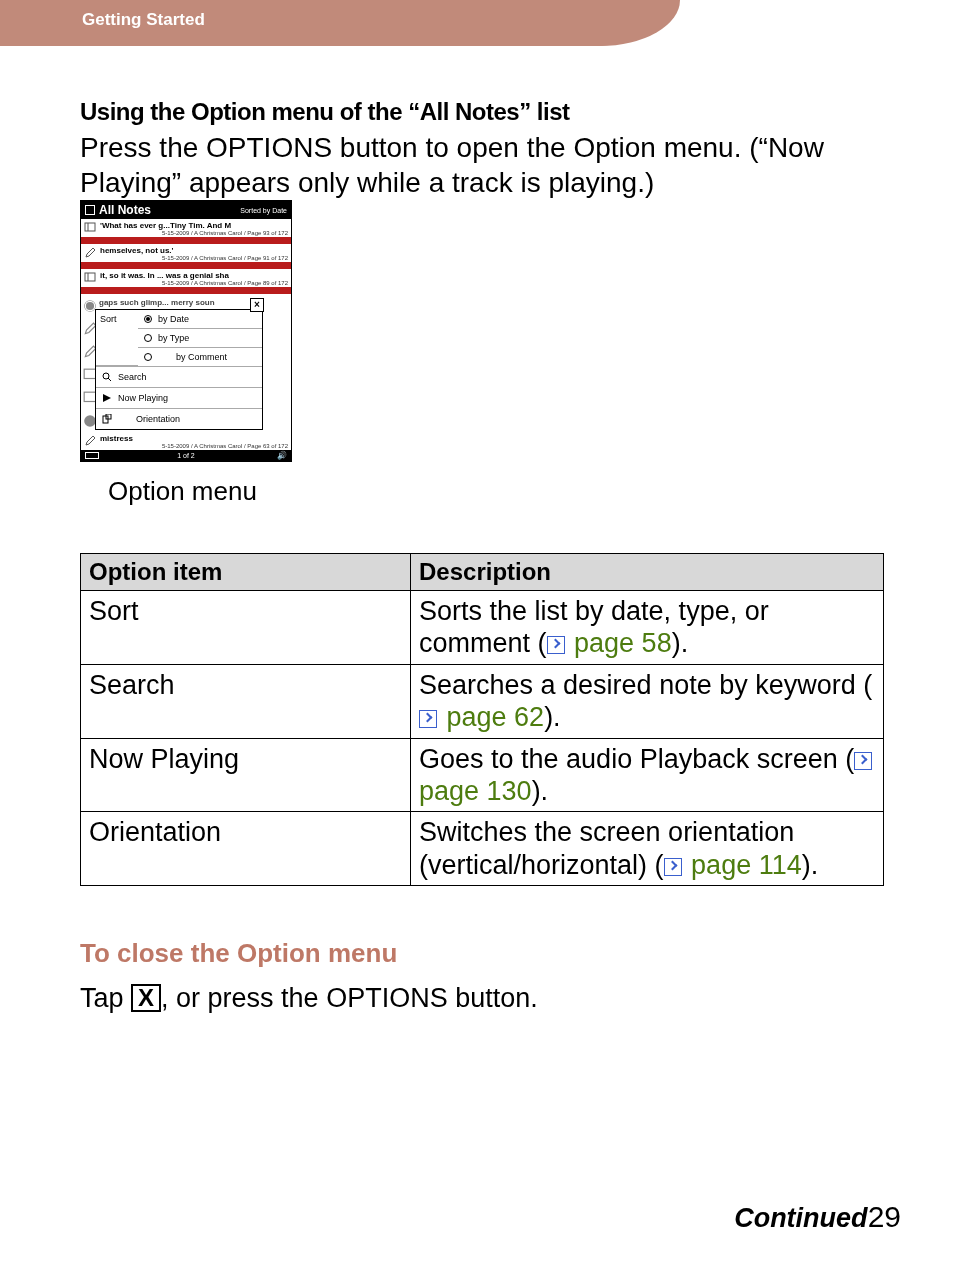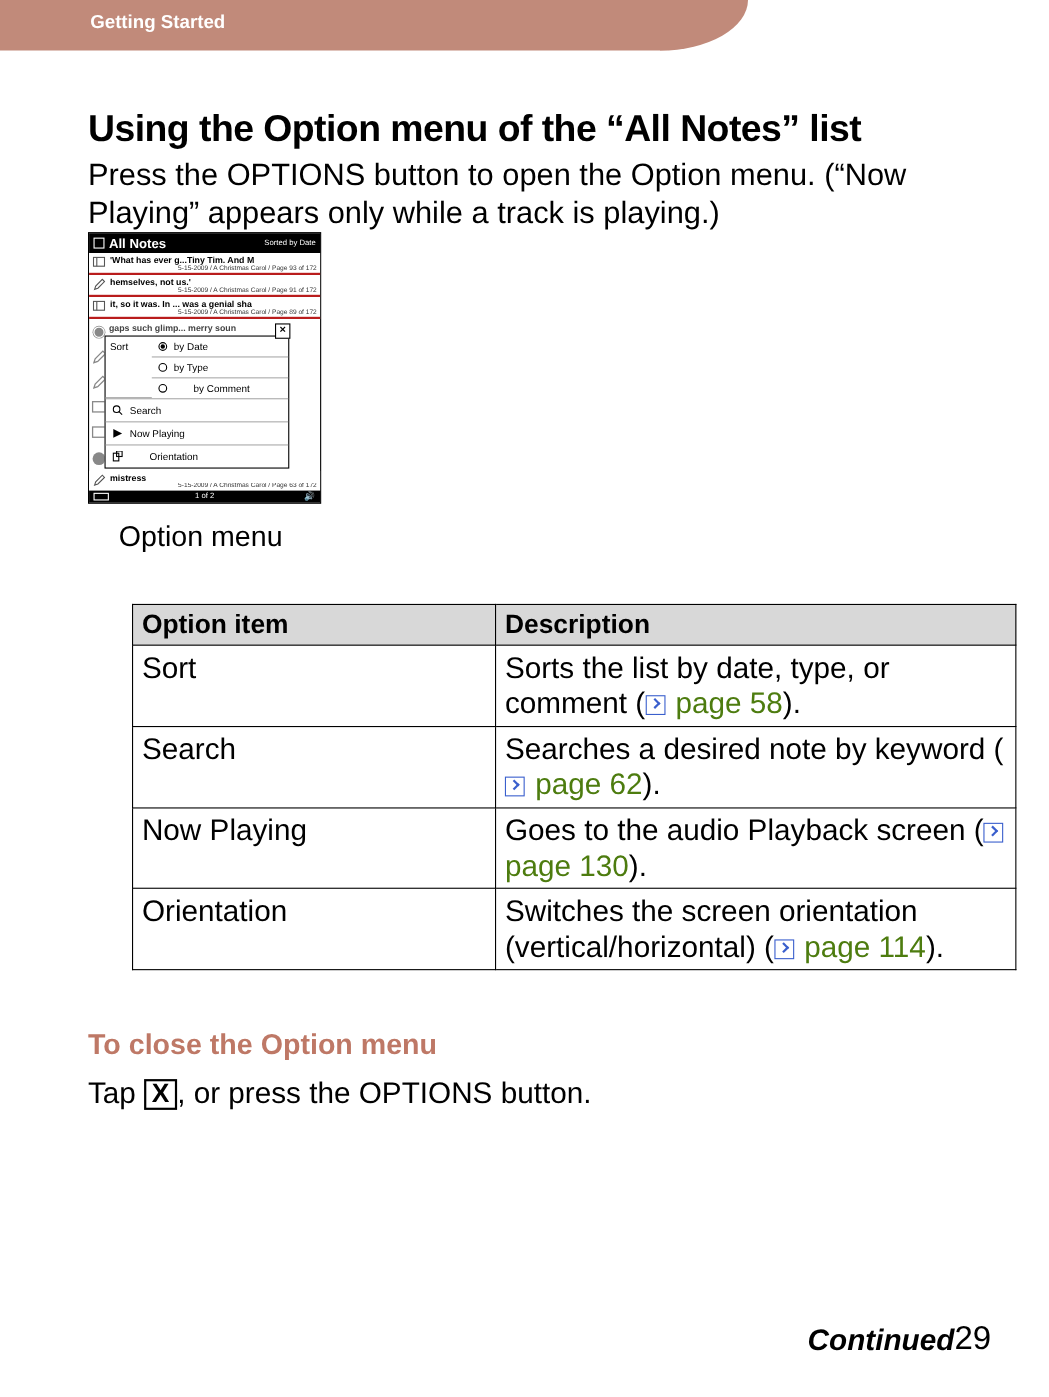--- a/index.html
+++ b/index.html
@@ -3,31 +3,31 @@
 <meta charset="utf-8">
 <style>
   * { box-sizing: border-box; margin: 0; padding: 0; }
   html, body { width: 954px; height: 1270px; background: #fff; font-family: Arial, Helvetica, sans-serif; color: #000; }
   .page { position: relative; width: 954px; height: 1270px; padding: 0 70px 0 80px; }
   
   .header-tab { position: relative; height: 46px; margin-left: -80px; width: 690px; }
   .header-tab .bar { position: absolute; left: 0; top: 0; height: 46px; width: 640px; background: #c18a7a; border-bottom-right-radius: 40px 40px; }
   .header-tab .bar::after { content:""; position:absolute; right:-40px; top:0; width:80px; height:46px; background:#c18a7a; border-bottom-right-radius:80px 46px; }
   .header-tab .label { position: absolute; left: 82px; top: 10px; color: #fff; font-weight: bold; font-size: 17px; }
-  h1.title { font-family: Arial, Helvetica, sans-serif; font-weight: 900; font-size: 34px; letter-spacing: -0.5px; margin-top: 52px; }
+  h1.title { font-family: Arial, Helvetica, sans-serif; font-weight: 900; font-size: 24px; letter-spacing: -0.5px; margin-top: 52px; }
   .intro { font-size: 28px; line-height: 1.25; margin-top: 4px; }
   
   .shot-wrap { }
   .shot { width: 212px; border: 1px solid #000; background: #fff; font-family: Arial, Helvetica, sans-serif; }
   .shot .titlebar { background: #000; color: #fff; display: flex; align-items: center; justify-content: space-between; padding: 2px 4px; font-size: 12px; }
   .shot .titlebar .left { display:flex; align-items:center; gap:4px; font-weight:bold; }
   .shot .titlebar .left .back { width:10px; height:10px; border:1px solid #fff; display:inline-block; position:relative; }
   .shot .titlebar .sorted { font-size: 7px; }
   .shot .rows {  }
-  .shot .row { display:flex; align-items:flex-start; border-bottom:2px solid #b91c1c; padding:2px 3px 1px 3px; gap:4px; background:#fff; }
+  .shot .row { display:flex; align-items:flex-start; border-bottom:7px solid #b91c1c; padding:2px 3px 1px 3px; gap:4px; background:#fff; }
   .shot .row .ic { width:12px; height:12px; flex:0 0 12px; margin-top:1px; }
   .shot .row .txt { flex:1; min-width:0; }
   .shot .row .txt .l1 { font-size:8px; font-weight:bold; white-space:nowrap; overflow:hidden; }
   .shot .row .txt .l2 { font-size:6px; text-align:right; color:#333; white-space:nowrap; overflow:hidden; }
   .shot .menuarea { position: relative; padding: 2px 2px 2px 16px; }
   .shot .dimrow { font-size:8px; font-weight:bold; padding:2px 0; color:#444; display:flex; align-items:center; gap:4px; }
   .shot .pop { position:relative; margin-left: -2px; width: 168px; background:#fff; border:1px solid #000; }
   .shot .pop .close { position:absolute; right:-2px; top:-12px; width:14px; height:14px; border:1px solid #000; background:#fff; font-size:10px; font-weight:bold; line-height:12px; text-align:center; }
   .shot .pop .sortrow { display:flex; }
   .shot .pop .sortlabel { width:42px; font-size:9px; padding:4px 4px; border-bottom:1px solid #aaa; }
@@ -37,21 +37,21 @@
   .shot .pop .radio { width:8px; height:8px; border:1px solid #000; border-radius:50%; display:inline-block; position:relative; }
   .shot .pop .radio.sel::after { content:""; position:absolute; left:1px; top:1px; width:4px; height:4px; background:#000; border-radius:50%; }
   .shot .pop .mrow { font-size:9px; padding:5px 6px; border-top:1px solid #aaa; display:flex; align-items:center; gap:6px; }
   .shot .pop .mic { width:10px; height:10px; display:inline-block; }
   .shot .row.last { border-bottom:none; }
   .shot .footer { background:#000; color:#fff; font-size:7px; text-align:center; padding:2px 0; position:relative; }
   .shot .footer .bat { position:absolute; left:4px; top:2px; width:14px; height:7px; border:1px solid #fff; }
   .shot .footer .spk { position:absolute; right:4px; top:1px; font-size:8px; }
   .caption { font-size: 26px; margin-top: 14px; margin-left: 28px; font-family: Arial, Helvetica, sans-serif; }
   
-  table.opts { width: 100%; border-collapse: collapse; margin-top: 46px; table-layout: fixed; margin-left: 40px; }
+  table.opts { width: 100%; border-collapse: collapse; margin-top: 46px; table-layout: fixed; }
   table.opts col.c1 { width: 330px; }
   table.opts th { background:#d8d8d8; text-align:left; border:1px solid #000; padding:4px 8px; font-size:24px; font-weight:bold; }
   table.opts td { border:1px solid #000; padding:4px 8px; font-size:27px; vertical-align: top; line-height:1.2; }
   .pagelink { color:#4d7c0f; }
   .linkicon { display:inline-block; width:18px; height:18px; border:1.5px solid #3a5fcd; vertical-align:-2px; position:relative; margin-right:2px; }
   .linkicon::after { content:""; position:absolute; left:4px; top:3px; width:5px; height:5px; border-top:2px solid #3a5fcd; border-right:2px solid #3a5fcd; transform: rotate(45deg); }
   
   h2.sub { color:#be7866; font-weight:900; font-size:26px; margin-top:52px; font-family: Arial, Helvetica, sans-serif; }
   .closeline { font-size:27px; margin-top:14px; }
   .xbox { display:inline-block; border:2px solid #000; font-weight:bold; padding:0 5px; line-height:1; vertical-align: 1px; font-size:24px; }

